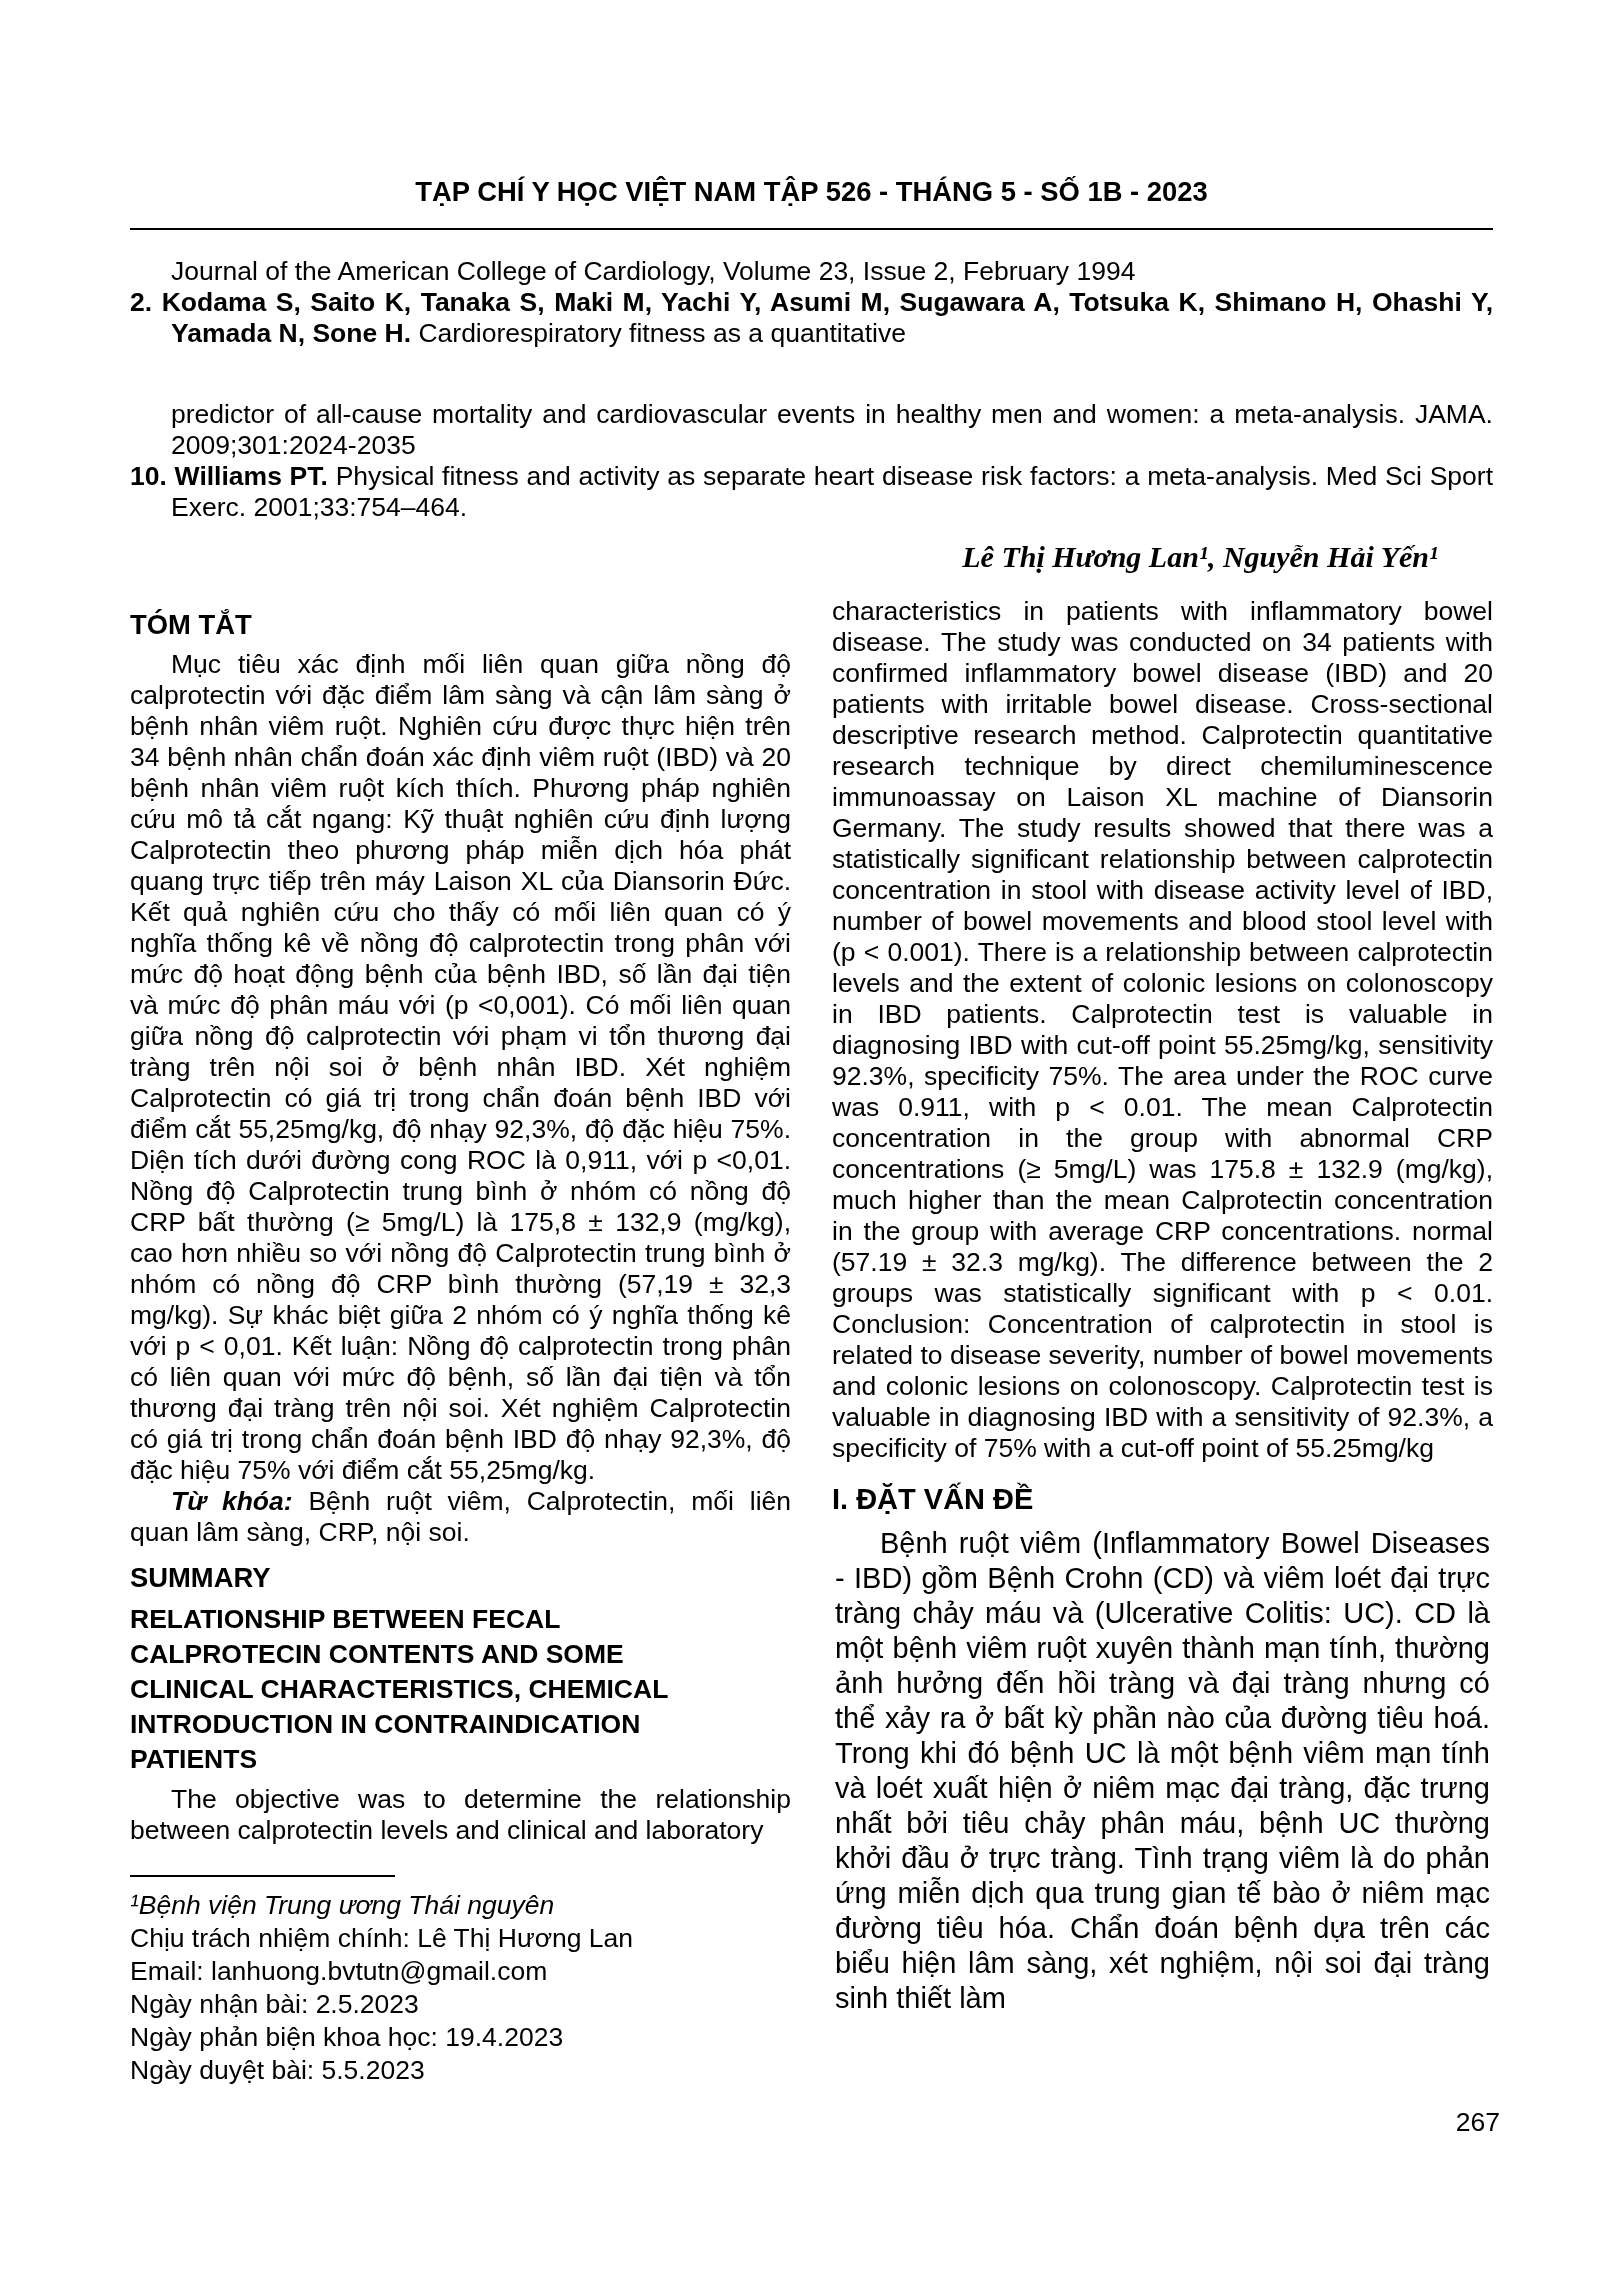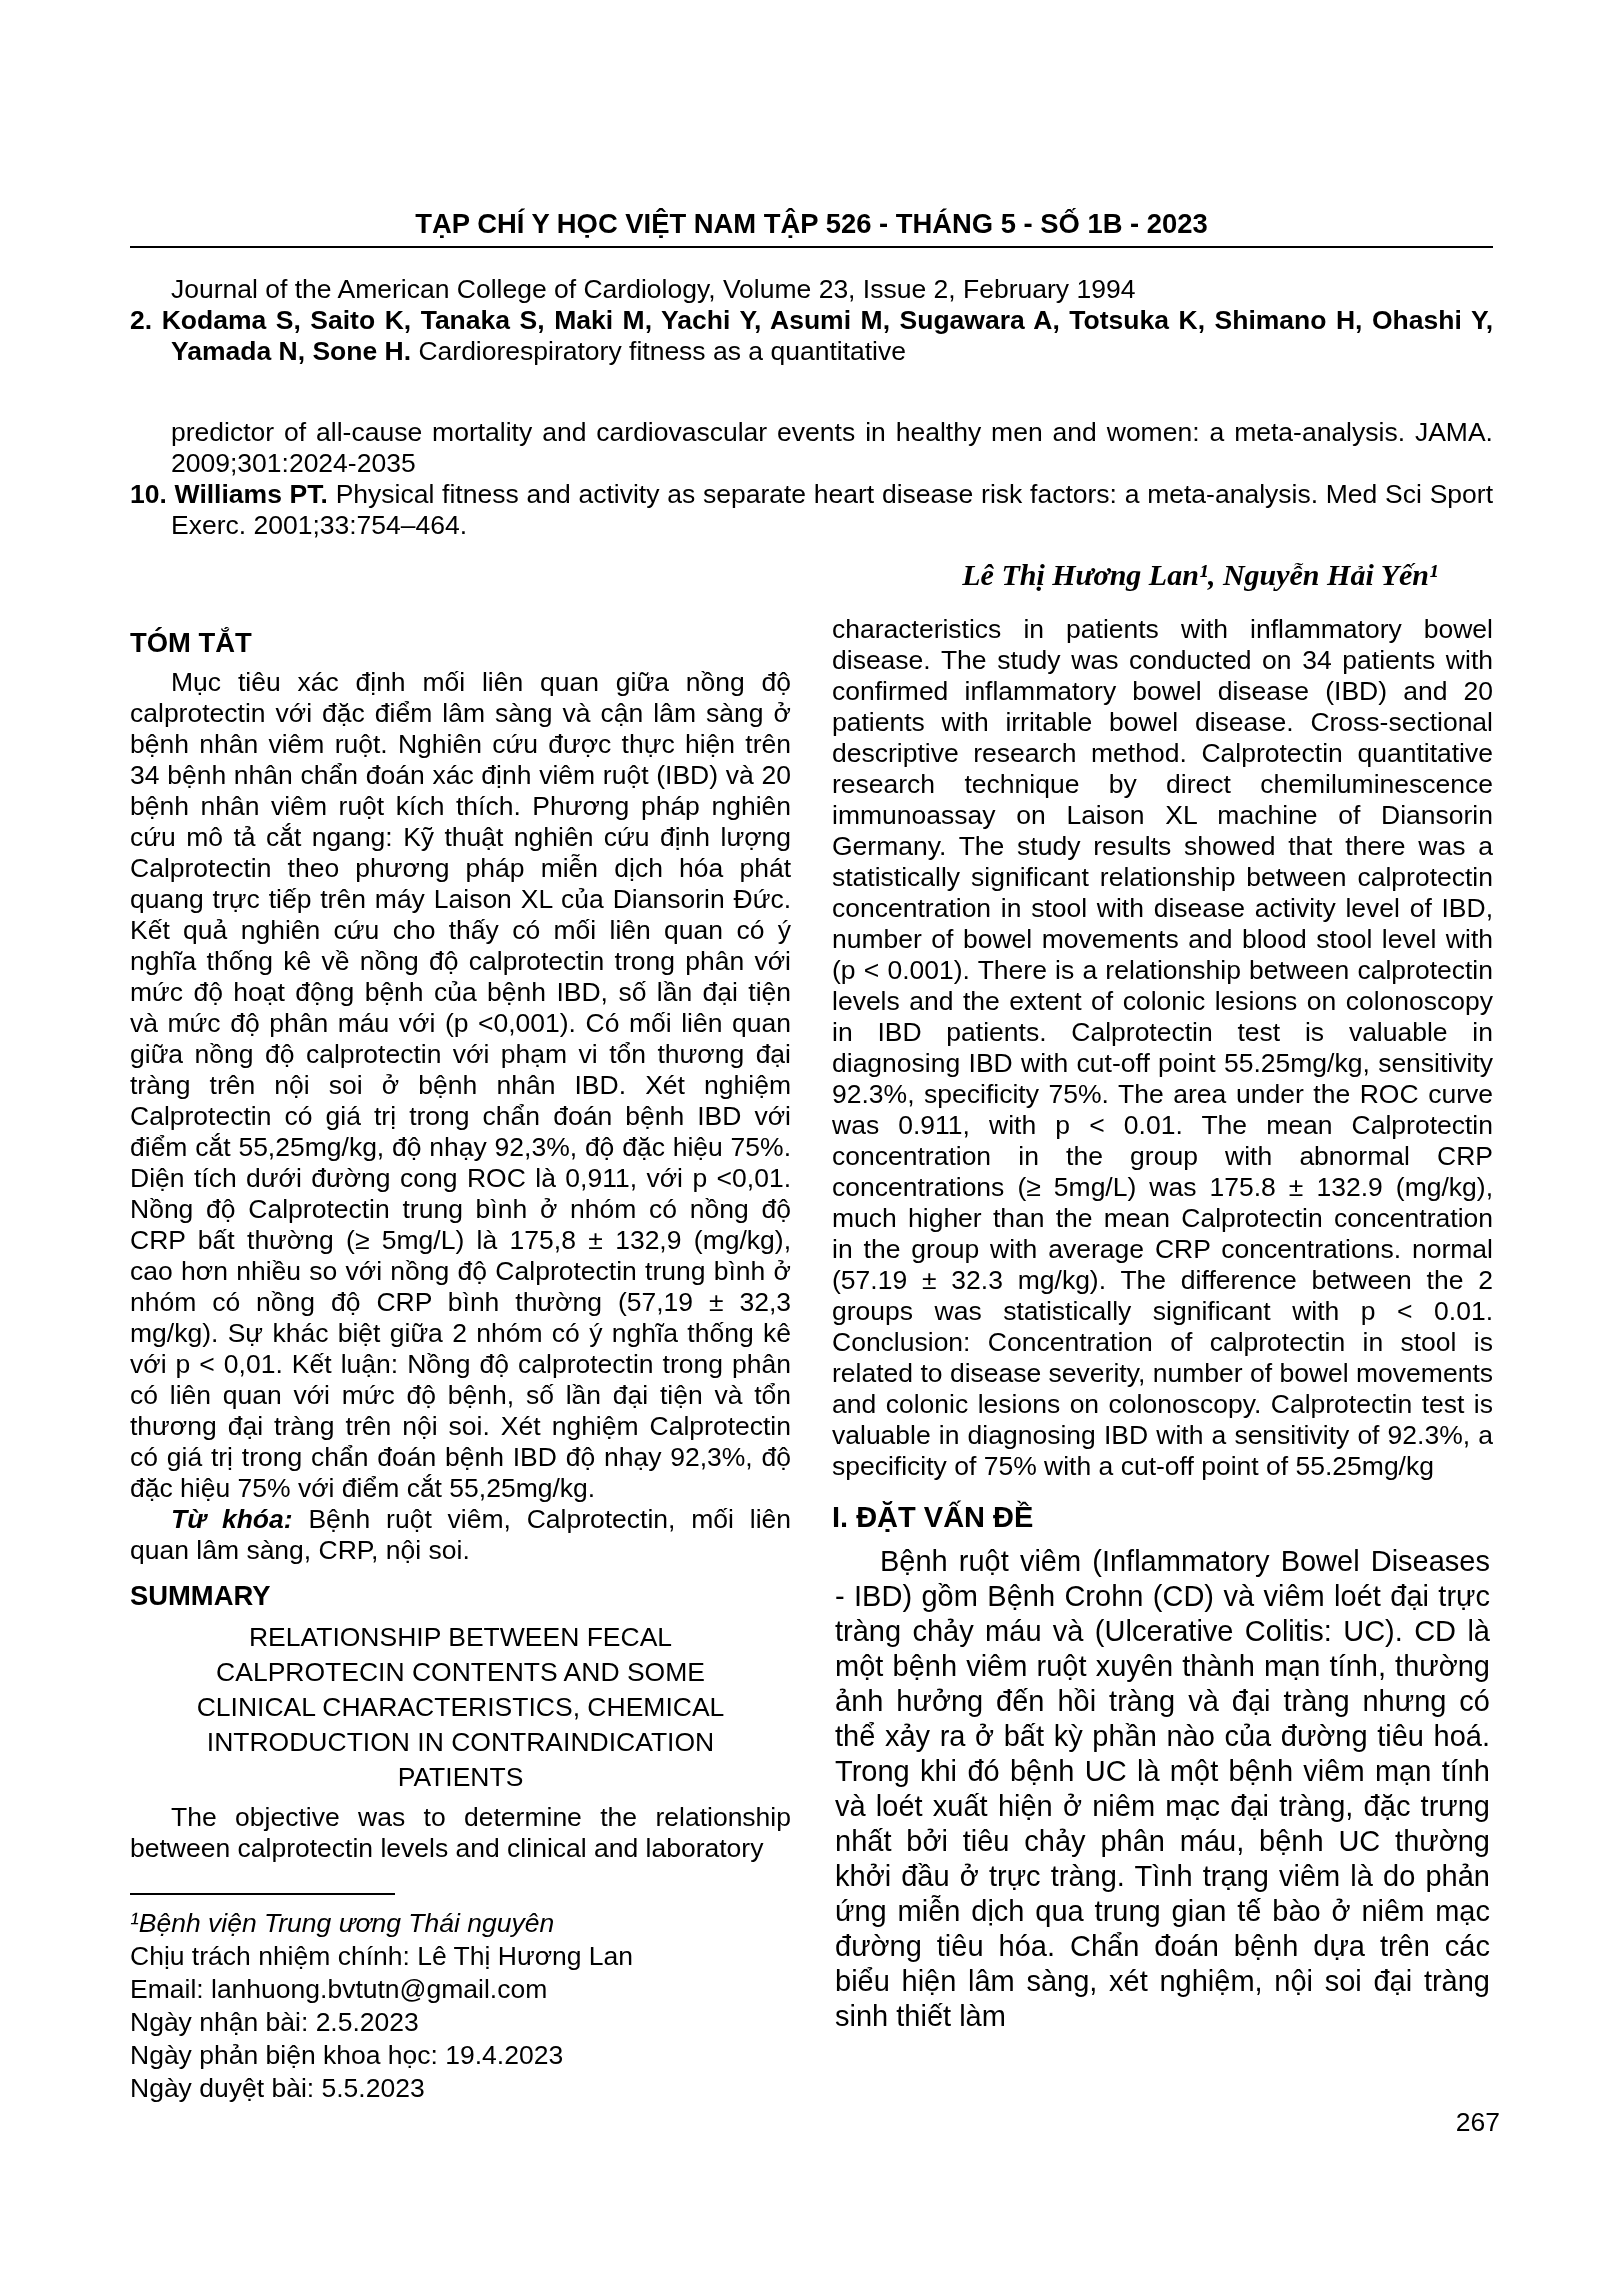--- a/index.html
+++ b/index.html
@@ -12,23 +12,22 @@
     position: relative;
     overflow: hidden;
   }
   .page { padding: 176px 128px 0 130px; }
 
   
   .header {
     text-align: center;
     font-weight: bold;
     font-size: 27.4px;
-    padding-bottom: 6px;
+    padding-bottom: 20px;
     border-bottom: 2.9px solid #000;
-    margin-top: 32px;
   }
 
   
   .refs {
     margin-top: 25.5px;
     display: flex;
     gap: 50px;
     font-size: 26.5px;
     line-height: 31px;
     text-align: justify;
@@ -77,24 +76,24 @@
   .para {
     margin: 0;
     font-size: 26.5px;
     line-height: 31px;
     text-align: justify;
   }
   .indent { text-indent: 41px; }
   .bi { font-weight: bold; font-style: italic; }
 
   .summary-title {
-    font-weight: normal;
+    font-weight: bold;
     font-size: 26.5px;
     line-height: 35px;
-    text-align: center;
+    text-align: left;
     white-space: pre-line;
     margin: 3.9px 0 7.8px 0;
   }
 
   .footnote { margin-top: 29px; }
   .footnote-rule {
     width: 265px;
     border-top: 2px solid #000;
     margin-bottom: 11.8px;
   }

